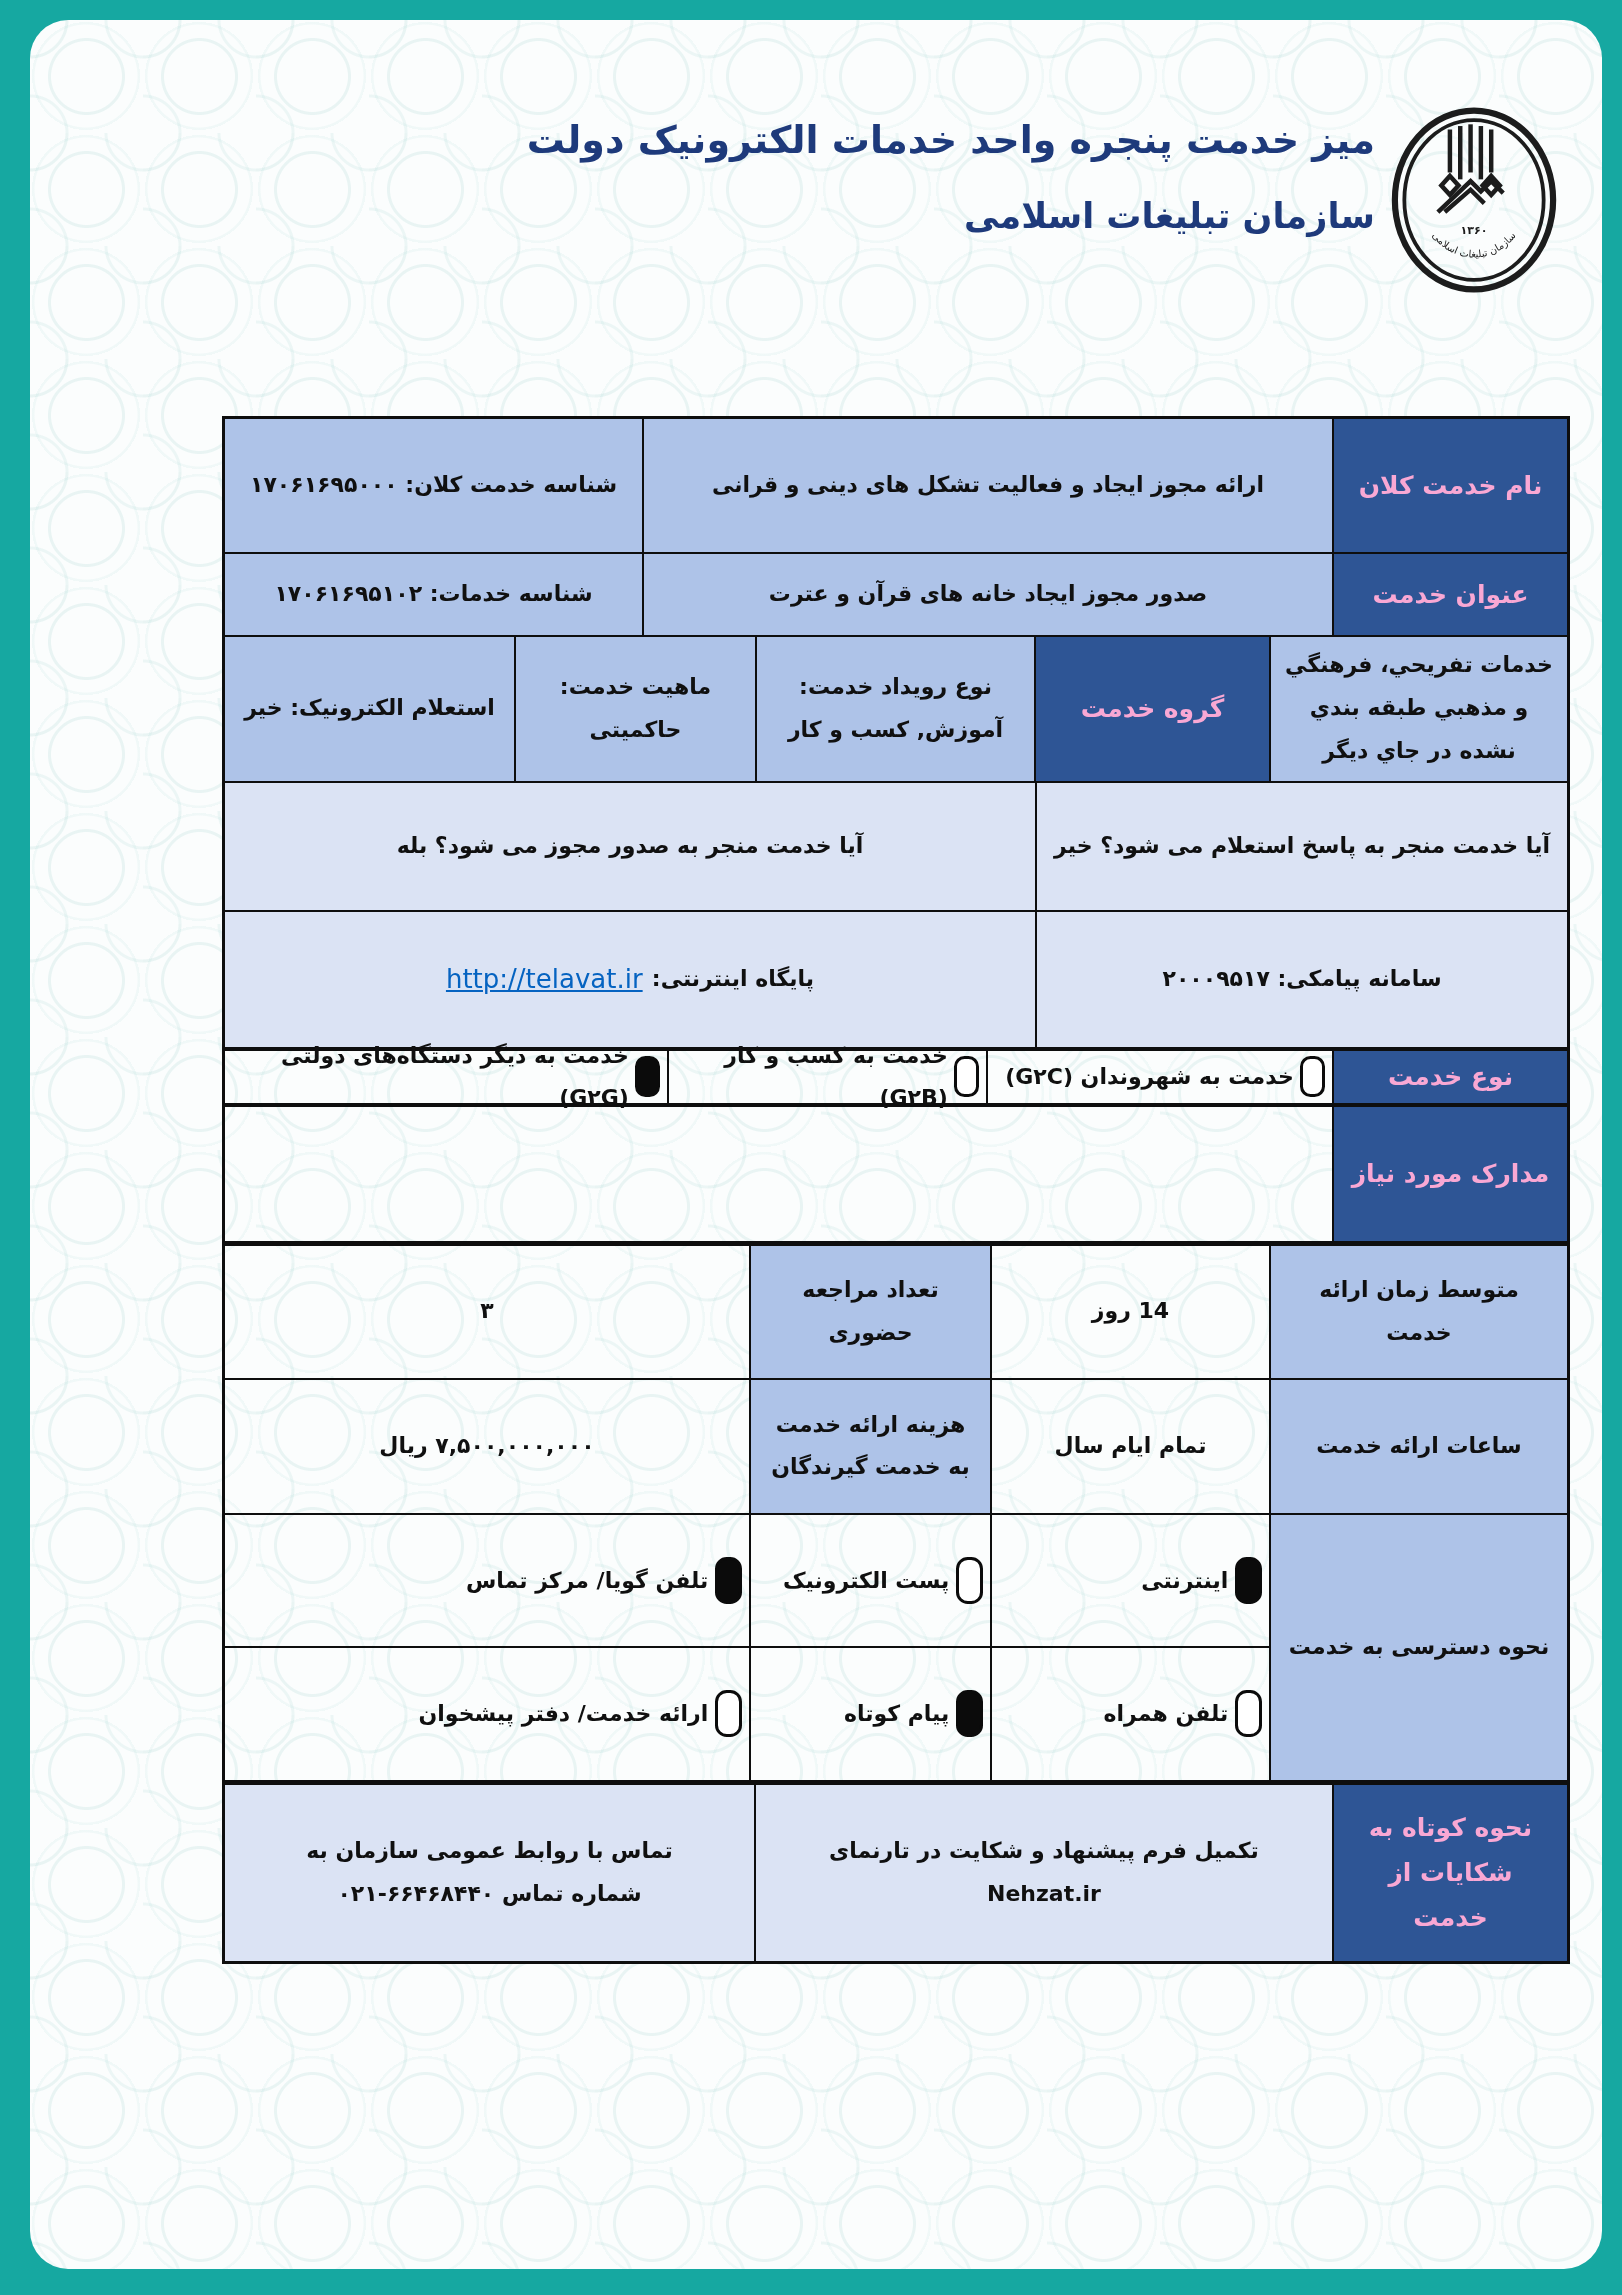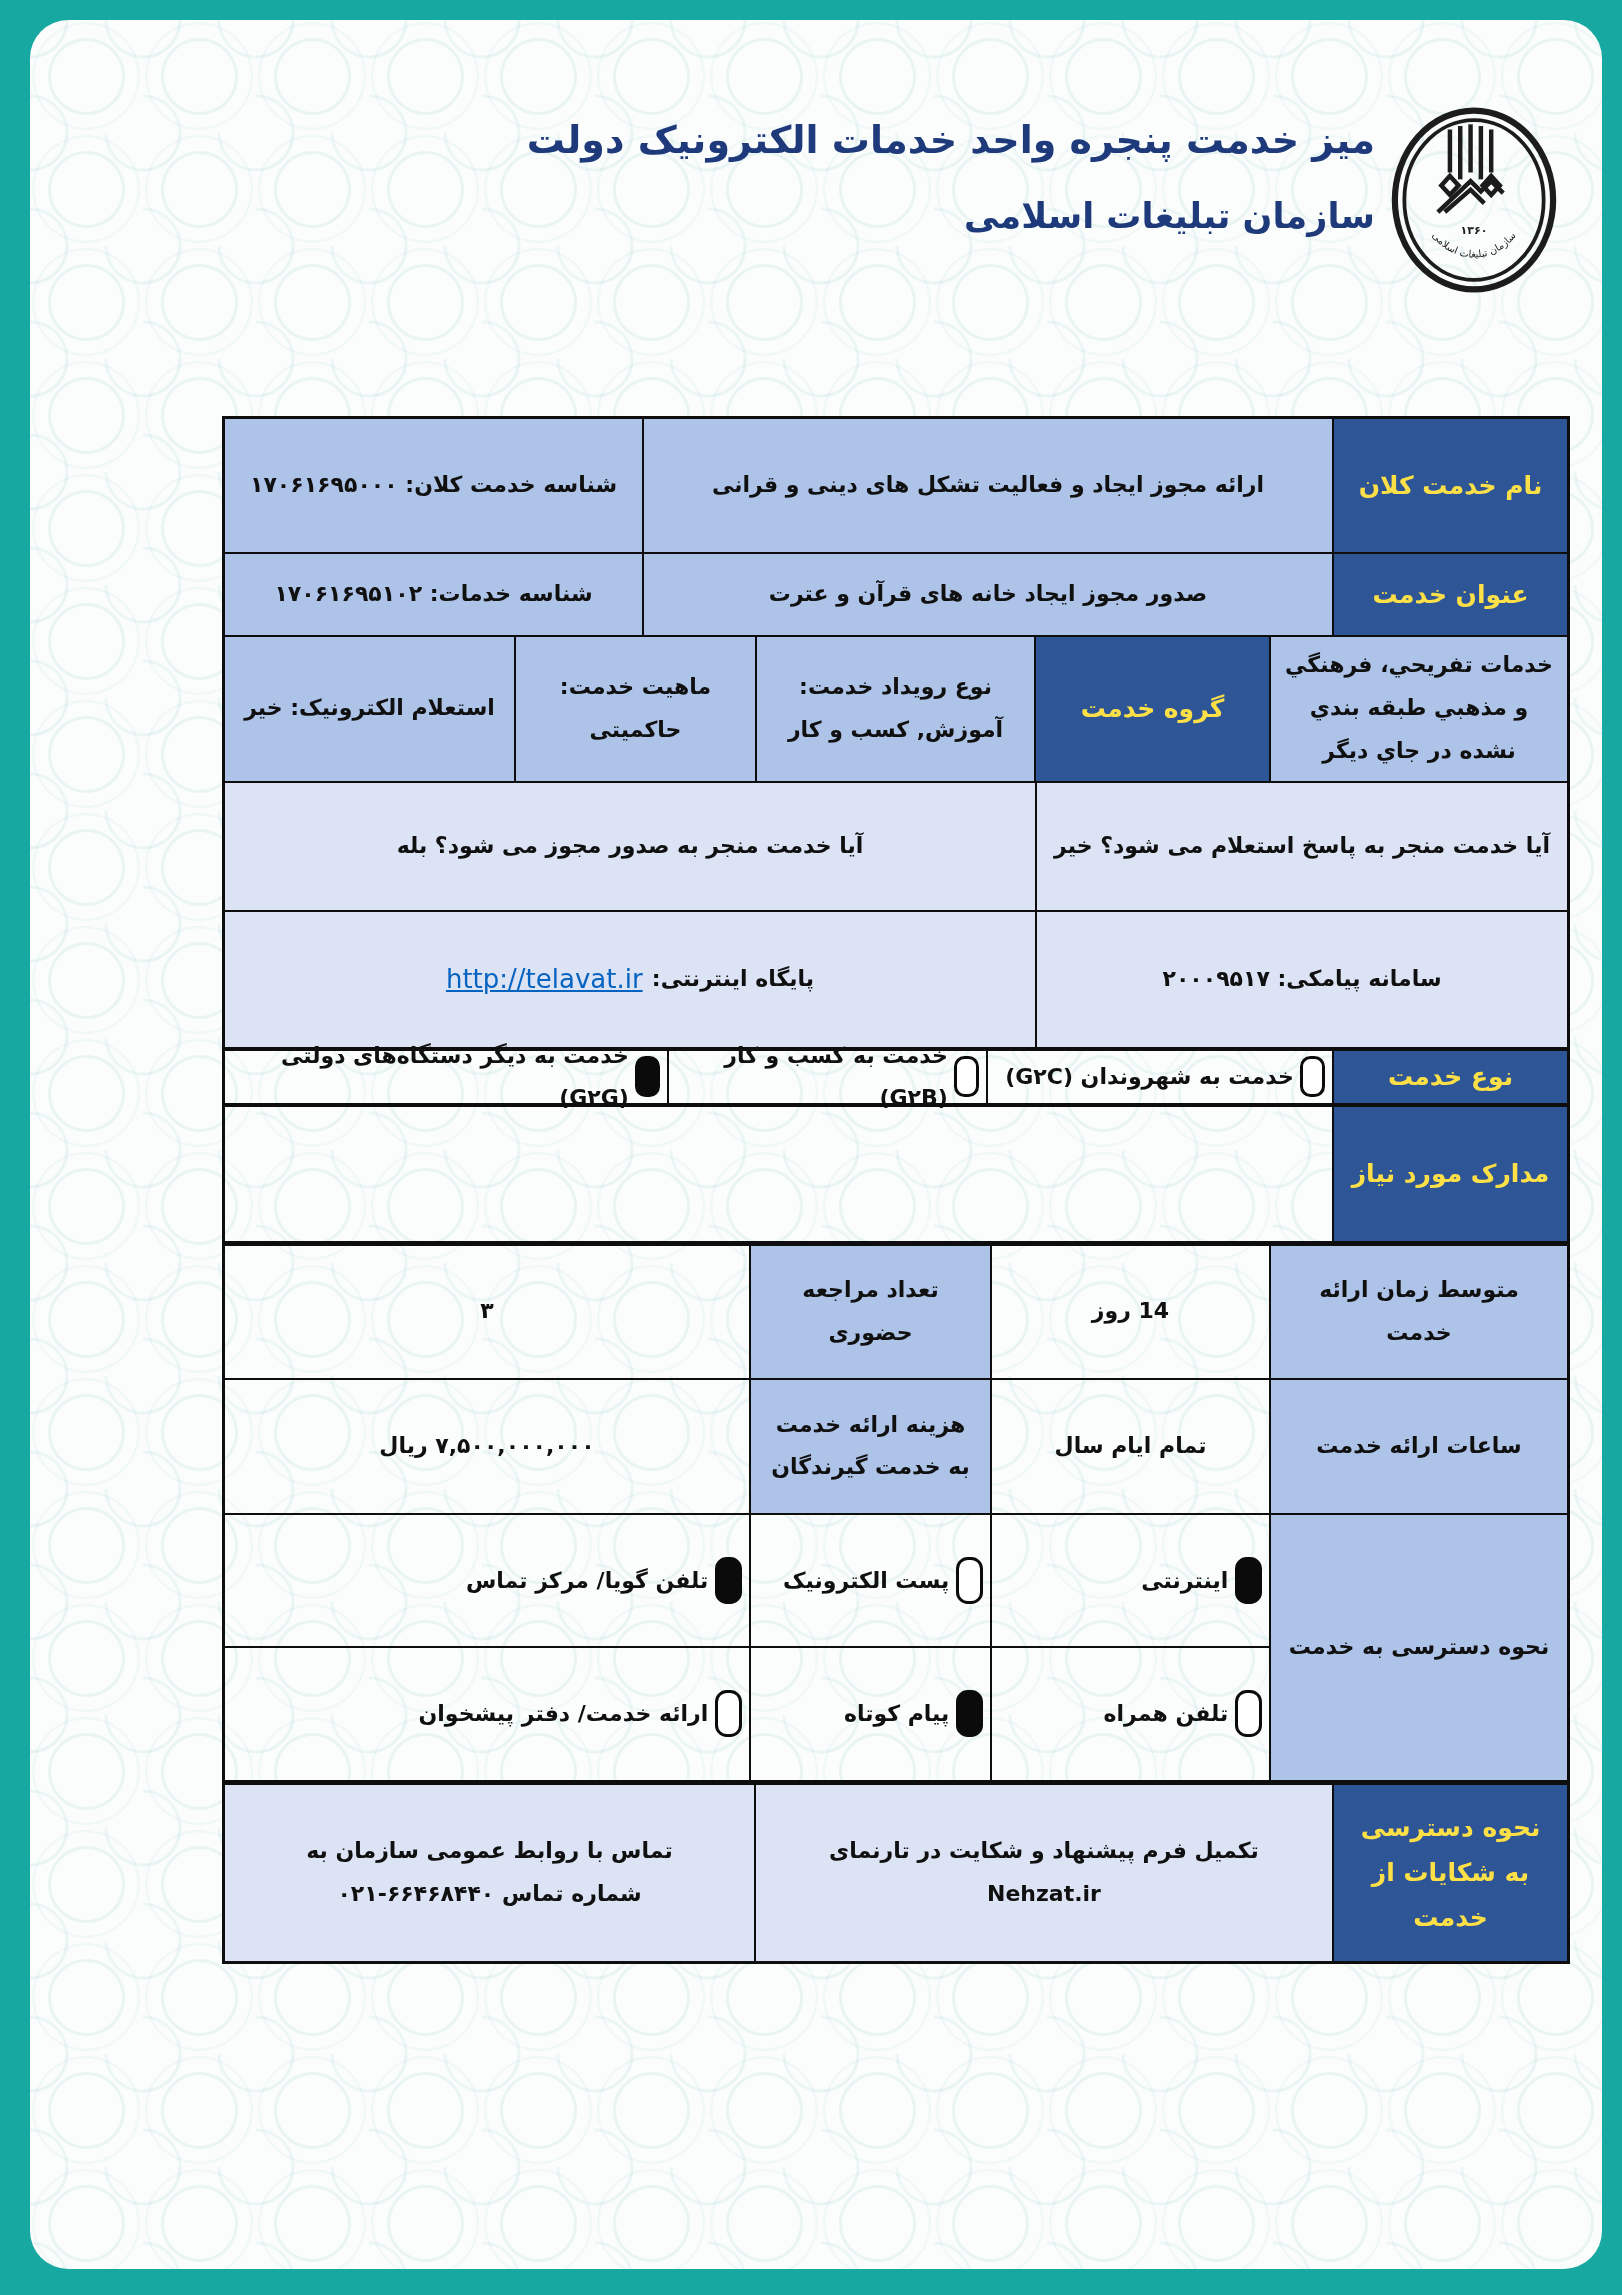--- a/index.html
+++ b/index.html
@@ -38,21 +38,21 @@
   .row:last-child { border-bottom:none; }
   .row.hb { border-bottom-width:4.6px; }
   .row.hb2 { border-bottom-width:5.9px; }
   .row > *, .drow > *, .arow > * { border-left:2px solid #0e0e0e; }
   .row > :last-child, .drow > :last-child, .arow > :last-child { border-left:none; }
   .cell {
     display:flex; align-items:center; justify-content:center;
     text-align:center; font-size:22px; font-weight:bold; color:#101010;
     line-height:1.95; padding:5.2px 13px;
   }
-  .head { background:#2e5595; color:#fde047; font-size:25px; line-height:1.8; }
+  .head { background:#2e5595; color:#f9a8d4; font-size:25px; line-height:1.8; }
   .mid   { background:#aec3e8; }
   .light { background:#dbe3f4; }
   .plain { background:transparent; }
   .dcol, .acol { display:flex; flex-direction:column; }
   .drow { display:flex; flex:1; border-bottom:2.6px solid #0e0e0e; }
   .dcol > .drow:last-child { border-bottom:none; }
   .arow { display:flex; flex:1; border-bottom:2.6px solid #0e0e0e; }
   .acol > .arow:last-child { border-bottom:none; }
   
   .opt { justify-content:flex-start; padding-right:6.6px; gap:6.6px; }
@@ -206,20 +206,20 @@
                 <span class="opt-label">ارائه خدمت/ دفتر پیشخوان</span>
               </div>
             </div>
           </div>
         </div>
 
       </div>
     </div>
 
     <div class="row" style="height:176px">
-      <div class="cell head" style="flex:0 0 235px; padding:5.2px 23.6px">نحوه دسترسی به شکایات از خدمت</div>
+      <div class="cell head" style="flex:0 0 235px; padding:5.2px 23.6px">نحوه کوتاه به شکایات از خدمت</div>
       <div class="cell light" style="flex:0 0 578px">تکمیل فرم پیشنهاد و شکایت در تارنمای Nehzat.ir</div>
       <div class="cell light" style="flex:1; padding:5.2px 59px">تماس با روابط عمومی سازمان به شماره تماس ۶۶۴۶۸۴۴۰-۰۲۱</div>
     </div>
 
   </div>
 </div>
 
 
 </body></html>

